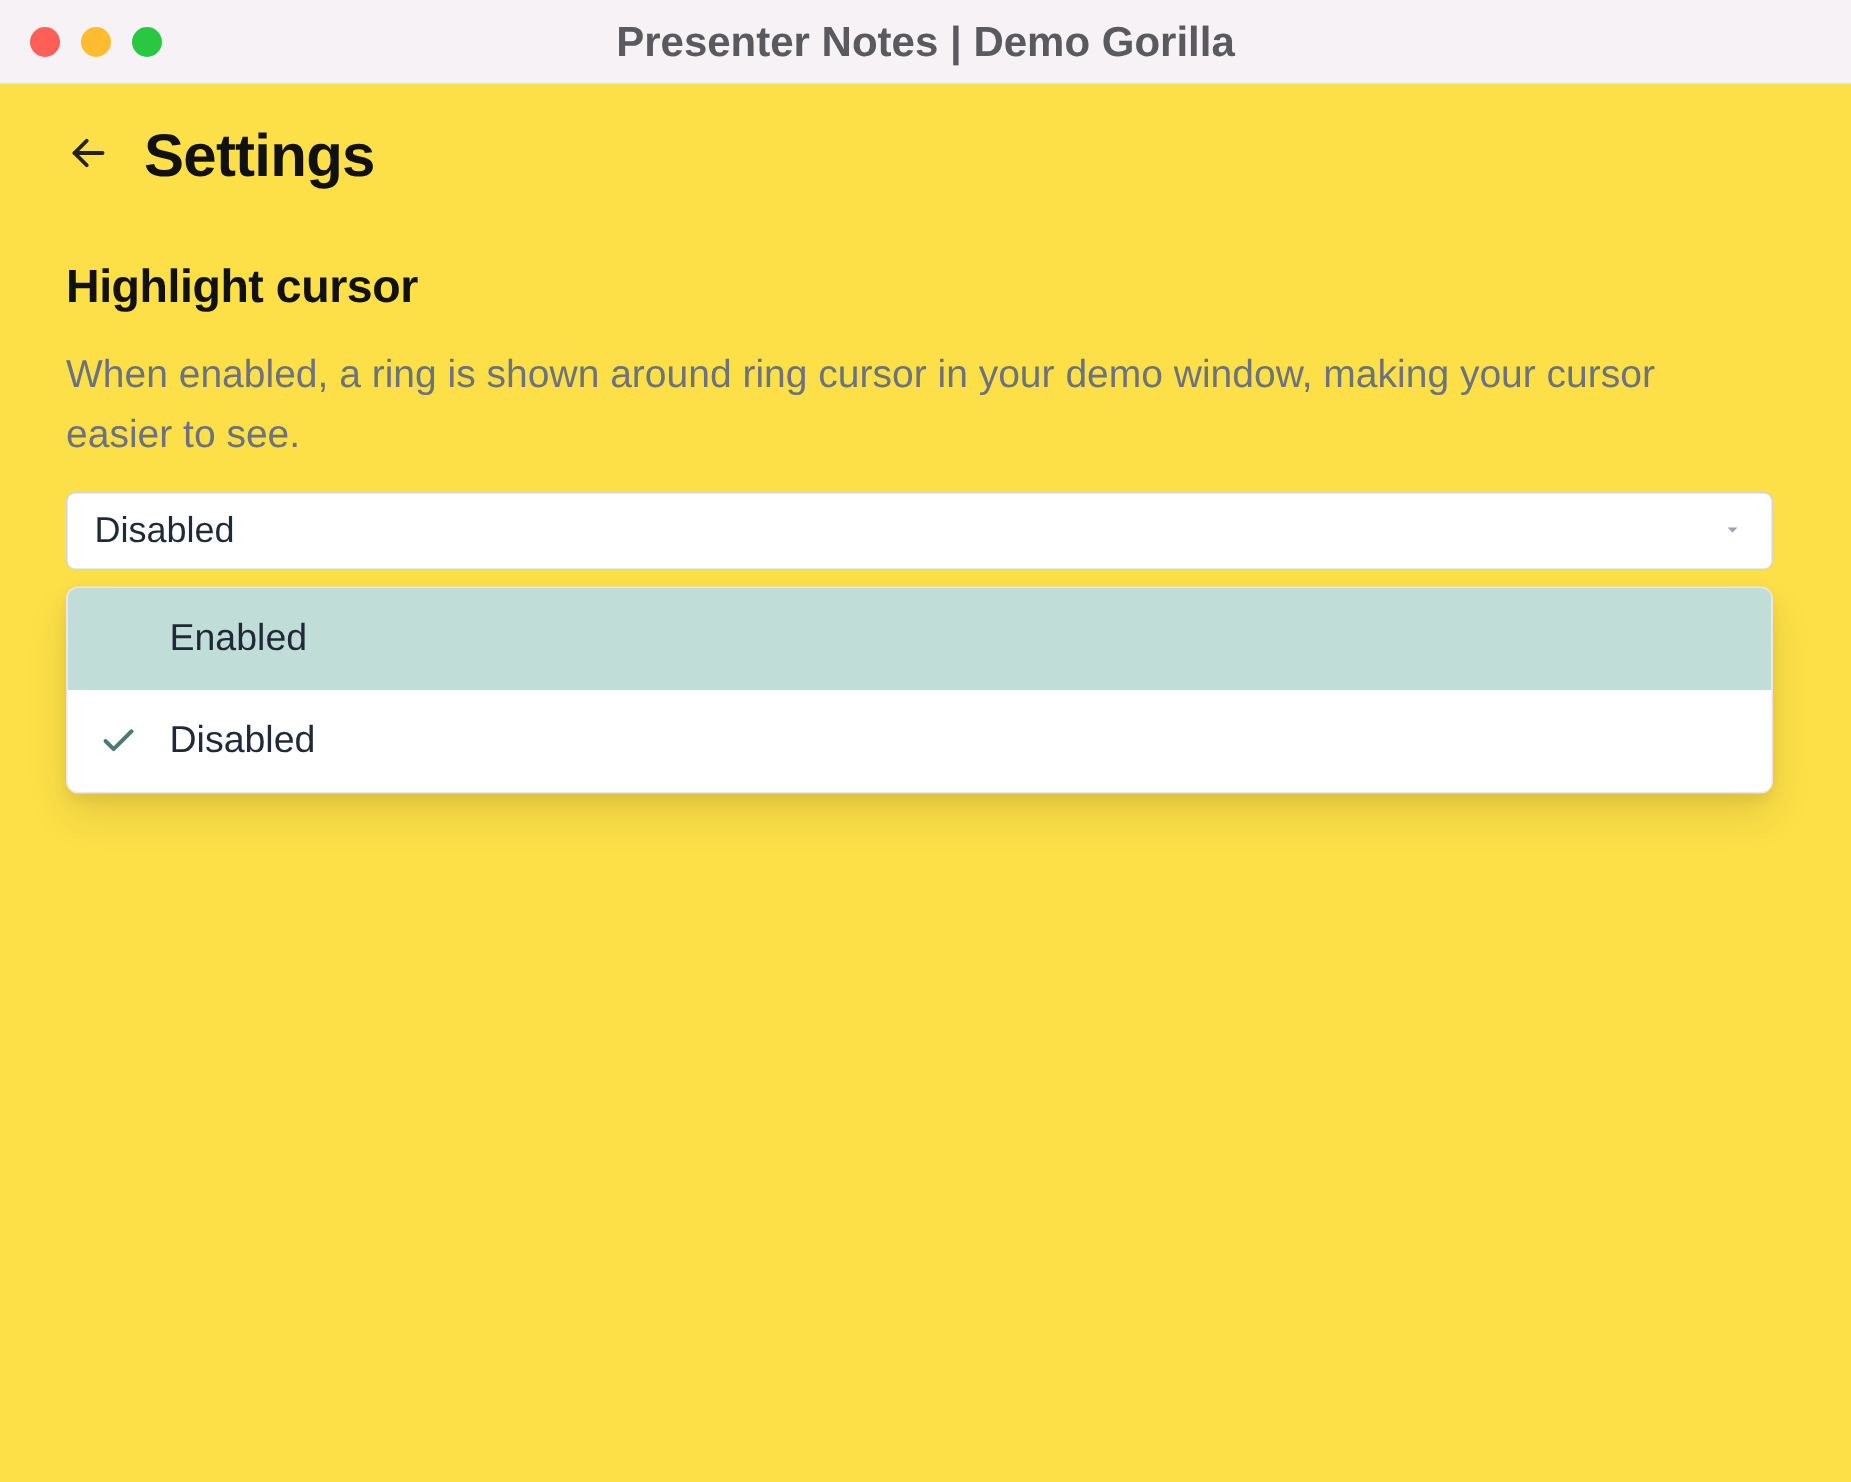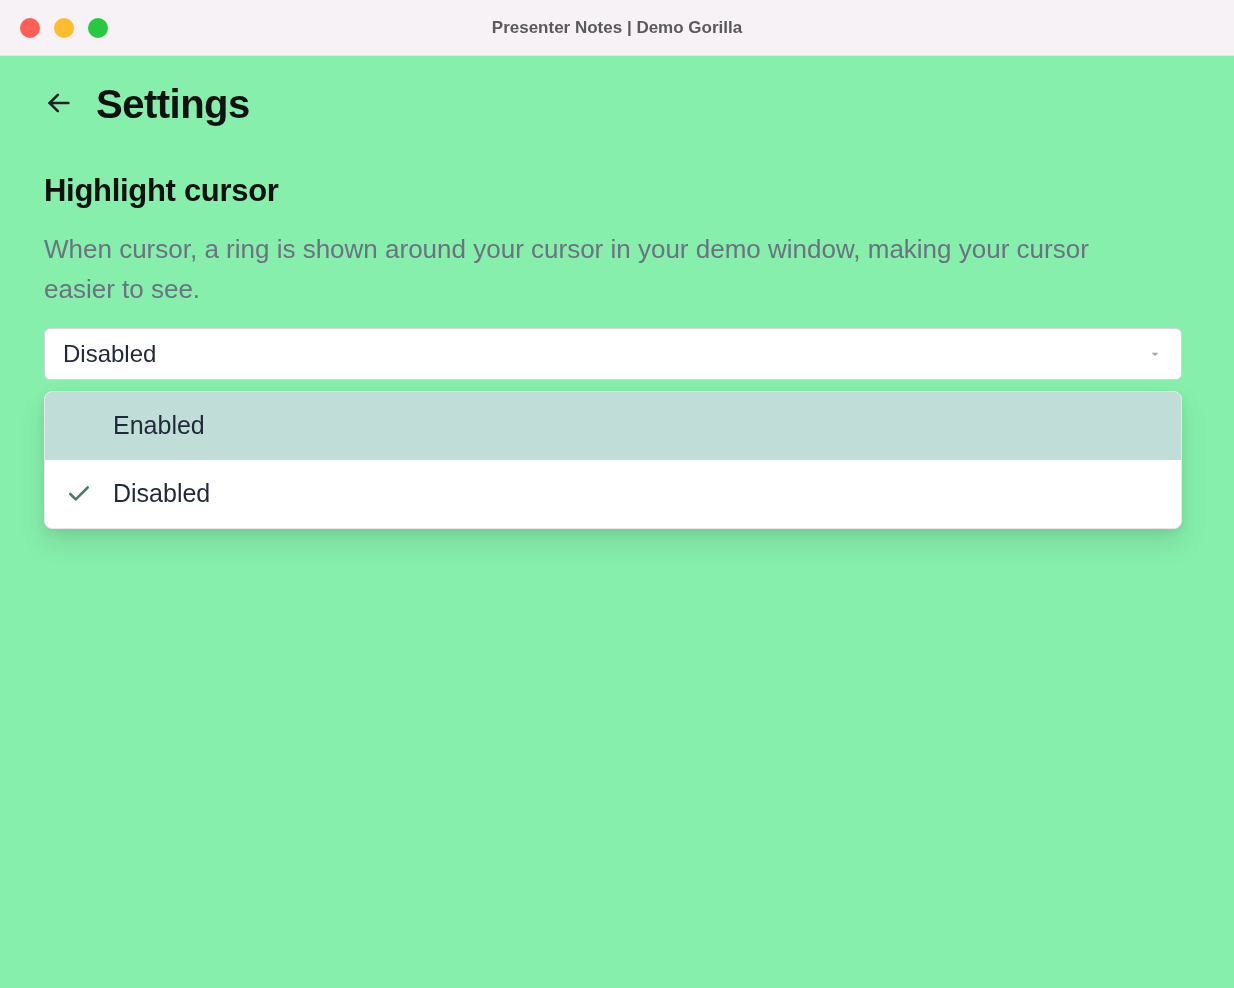--- a/index.html
+++ b/index.html
@@ -32,27 +32,27 @@
     .traffic-light {
       width: 20px;
       height: 20px;
       border-radius: 50%;
     }
     .tl-close { background: #ff5f57; }
     .tl-min { background: #febc2e; }
     .tl-max { background: #28c840; }
     .titlebar-title {
       margin: 0 auto;
-      font-size: 17px;
+      font-size: 28px;
       font-weight: 700;
       color: #5a5a5e;
     }
     .content {
       padding: 26px 44px;
-      background: #86efac;
+      background: #fde047;
       height: calc(100% - 56px);
     }
     .header-row {
       display: flex;
       align-items: center;
       gap: 22px;
       margin-bottom: 46px;
     }
     .back-btn {
       width: 30px;
@@ -163,21 +163,21 @@
         <svg viewBox="0 0 24 24" fill="none" stroke="currentColor" stroke-width="2.2" stroke-linecap="round" stroke-linejoin="round">
           <line x1="20" y1="12" x2="4" y2="12"></line>
           <polyline points="11 5 4 12 11 19"></polyline>
         </svg>
       </span>
     </div>
     <h1 class="page-title">Settings</h1>
   </div>
 
   <h2 class="section-title">Highlight cursor</h2>
-  <p class="section-desc">When cursor, a ring is shown around your cursor in your demo window, making your cursor easier to see.</p>
+  <p class="section-desc">When enabled, a ring is shown around ring cursor in your demo window, making your cursor easier to see.</p>
 
   <div class="select-box">
     <span>Disabled</span>
     <span class="chevron">
       <svg viewBox="0 0 24 24" fill="currentColor">
         <path d="M7 10l5 5 5-5z"></path>
       </svg>
     </span>
   </div>
 

